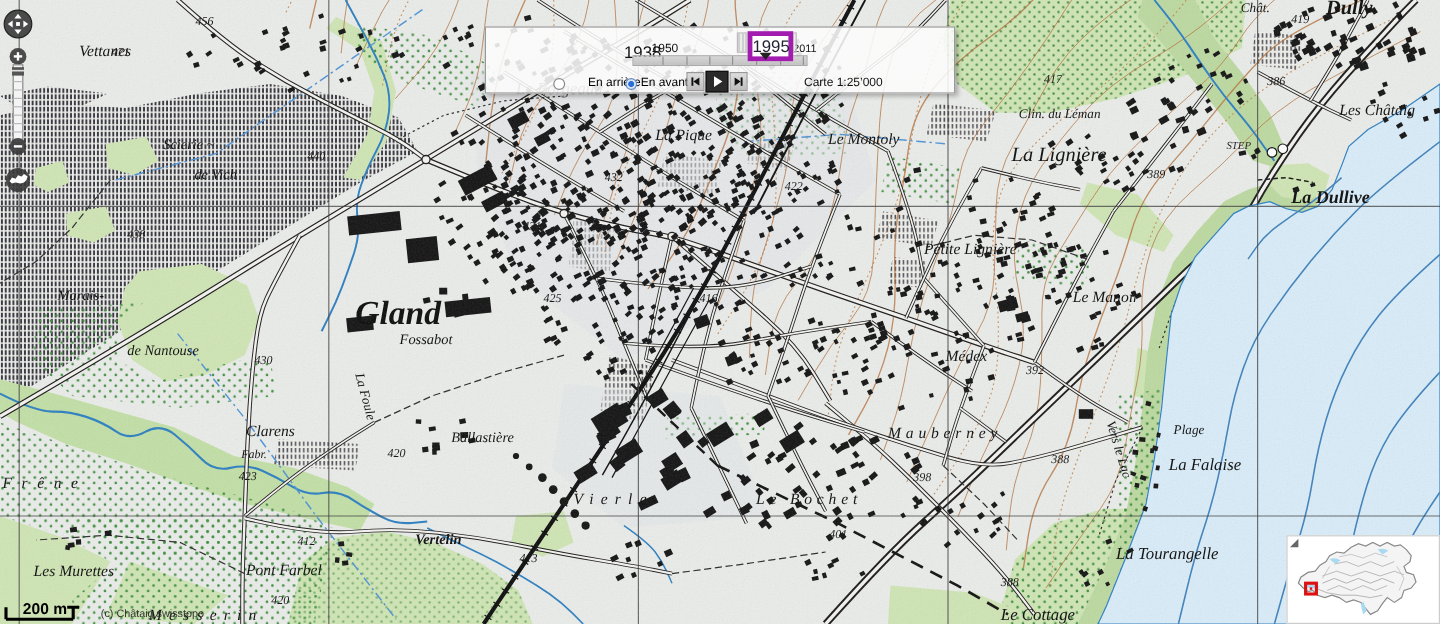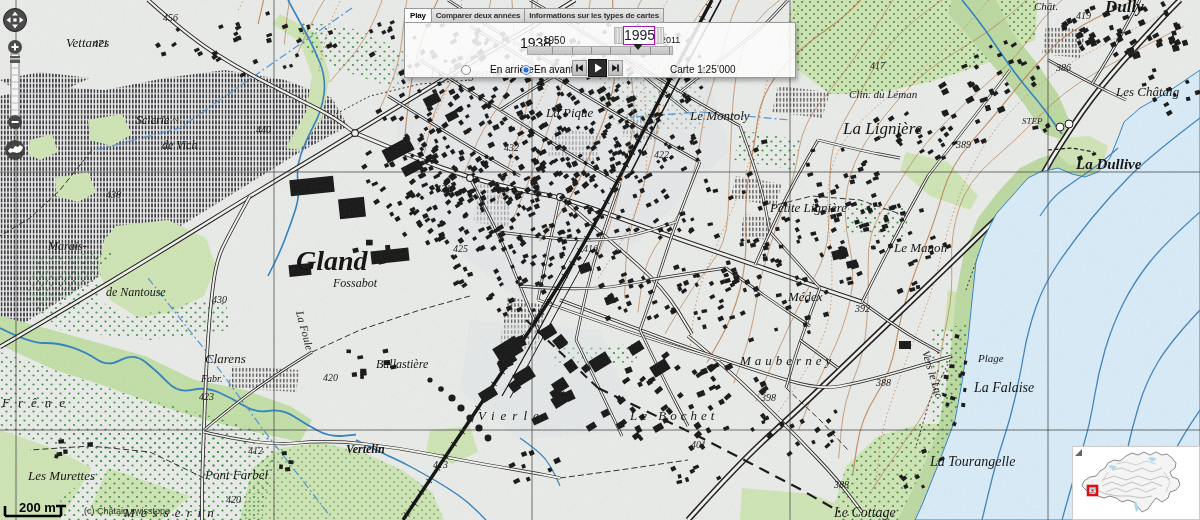--- a/index.html
+++ b/index.html
@@ -1543,41 +1543,36 @@
       <line x1="11" y1="110" x2="19" y2="110" stroke="#bbb" stroke-width="1"></line>
       <line x1="11" y1="117" x2="19" y2="117" stroke="#bbb" stroke-width="1"></line>
       <rect x="10" y="56" width="10" height="7" fill="#555"></rect>
       <rect x="10" y="58.2" width="10" height="1.4" fill="#ddd"></rect>
       <circle cx="15" cy="122" r="7" fill="#3a3a3a" opacity="0.9"></circle>
       <rect x="11.5" y="121" width="7" height="2" fill="#fff"></rect>
       <circle cx="15" cy="150" r="10" fill="#3a3a3a" opacity="0.9"></circle>
       <path d="M8,151 l2,-3 3,1 2,-3 3,1 2,-2 3,2 -1,3 -2,2 -3,1 -4,-1 -3,1 z" fill="#fff"></path>
     </svg>
     <div class="ab" style="left:404px;top:8px;width:392px;height:69px;">
-      <div class="ab" style="left:0;top:0;height:14px;display:flex;font-size:8px;letter-spacing:-0.2px;">
-        <div style="background:#fff;border:1px solid #999;border-bottom:none;padding:0 5px;font-weight:bold;color:#000;line-height:14px;white-space:nowrap;">Play</div>
-        <div style="background:linear-gradient(#e8e8e8,#cfcfcf);border:1px solid #999;border-left:none;border-bottom:none;padding:0 4px;font-weight:bold;color:#333;line-height:14px;white-space:nowrap;">Comparer deux années</div>
-        <div style="background:linear-gradient(#e8e8e8,#cfcfcf);border:1px solid #999;border-left:none;border-bottom:none;padding:0 4px;font-weight:bold;color:#333;line-height:14px;white-space:nowrap;">Informations sur les types de cartes</div>
-      </div>
       <div class="ab" style="left:0;top:14px;width:390px;height:54px;background:rgba(252,252,252,0.88);border:1px solid #999;box-shadow:2px 3px 4px rgba(0,0,0,0.28);"></div>
       <div class="ab" style="left:116px;top:27px;font-size:14px;color:#111;">1938</div>
       <div class="ab" style="left:139px;top:27px;font-size:10px;color:#111;">1950</div>
       <div class="ab" style="left:257px;top:27px;font-size:9px;color:#111;">2011</div>
       <div class="ab" style="left:123px;top:38px;width:144px;height:7px;background:linear-gradient(#d6d6d6,#c2c2c2);border:1px solid #aaa;">
         <div class="ab" style="left:24px;top:0;width:1px;height:7px;background:#909090;"></div>
         <div class="ab" style="left:44px;top:0;width:1px;height:7px;background:#909090;"></div>
         <div class="ab" style="left:63px;top:0;width:1px;height:7px;background:#909090;"></div>
         <div class="ab" style="left:82px;top:0;width:1px;height:7px;background:#909090;"></div>
         <div class="ab" style="left:102px;top:0;width:1px;height:7px;background:#909090;"></div>
         <div class="ab" style="left:122px;top:0;width:1px;height:7px;background:#909090;"></div>
         <div class="ab" style="left:141px;top:0;width:1px;height:7px;background:#909090;"></div>
       </div>
       <div class="ab" style="left:210px;top:19px;width:9px;height:15px;background:repeating-linear-gradient(90deg,#cfcfcf 0,#cfcfcf 2px,#ececec 2px,#ececec 3px);border:1px solid #bbb;"></div>
       <div class="ab" style="left:249px;top:19px;width:9px;height:15px;background:repeating-linear-gradient(90deg,#cfcfcf 0,#cfcfcf 2px,#ececec 2px,#ececec 3px);border:1px solid #bbb;"></div>
-      <div class="ab" style="left:219px;top:18px;width:30px;height:17px;background:#fff;border:1px solid #a21caf;font-size:14px;color:#223;text-align:center;line-height:17px;">1995</div>
+      <div class="ab" style="left:219px;top:18px;width:30px;height:17px;background:#fff;border:4px solid #a21caf;font-size:14px;color:#223;text-align:center;line-height:17px;">1995</div>
       <div class="ab" style="left:229px;top:36px;width:0;height:0;border-left:5px solid transparent;border-right:5px solid transparent;border-top:6px solid #222;"></div>
       <div class="ab" style="left:57px;top:57px;width:8px;height:8px;border-radius:50%;background:#fff;border:1px solid #888;"></div>
       <div class="ab" style="left:86px;top:56px;font-size:10px;color:#000;">En arrière</div>
       <div class="ab" style="left:117px;top:57px;width:8px;height:8px;border-radius:50%;background:radial-gradient(circle at 50% 50%, #2a6fd6 0 2.2px, #d8e6f8 2.8px);border:1px solid #6a8cbf;"></div>
       <div class="ab" style="left:130px;top:56px;font-size:10px;color:#000;">En avant</div>
       <div class="ab" style="left:168px;top:52px;width:13px;height:14px;background:linear-gradient(#ddd,#bdbdbd);border:1px solid #999;"><svg width="13" height="14">
           <path d="M9.8,3.5 v7 l-5,-3.5 z" fill="#111"></path>
           <rect x="3.2" y="3.5" width="1.6" height="7" fill="#111"></rect>
         </svg></div>
       <div class="ab" style="left:184px;top:51px;width:17px;height:16px;background:#2b2b2b;border:1px solid #111;"><svg width="17" height="16">

